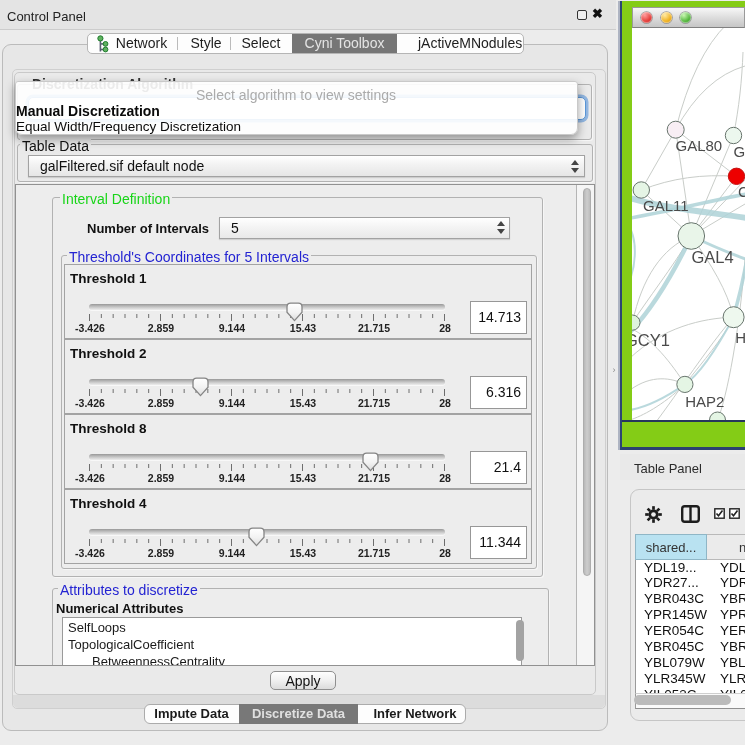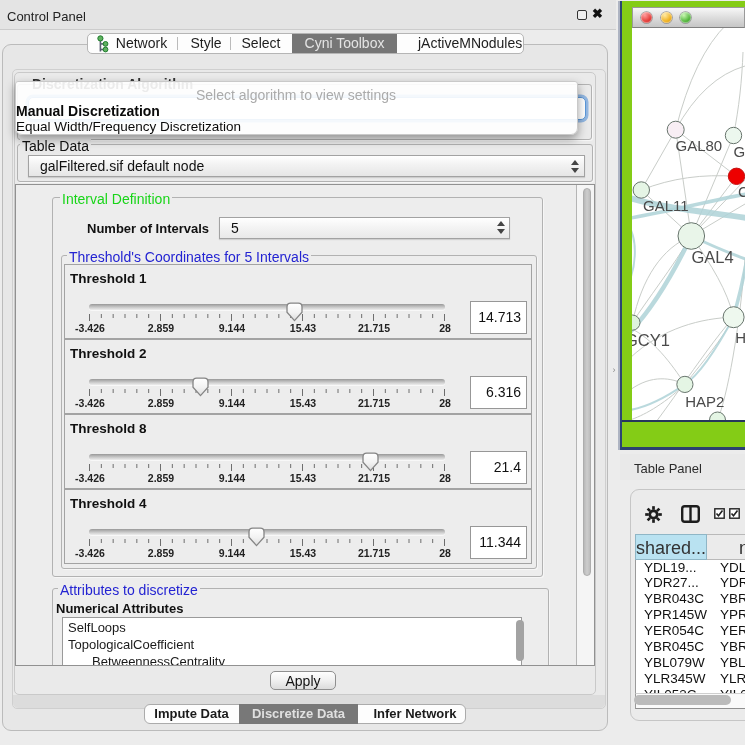--- a/index.html
+++ b/index.html
@@ -58,21 +58,21 @@
   background:linear-gradient(#989898,#c6c6c6 50%,#ededed); box-shadow:0 1px 0 #f8f8f8; }
 .thumb { position:absolute; top:36.5px; width:17px; height:20px; }
 .tfield { position:absolute; left:405px; top:36px; width:57px; height:33px;
   background:#ffffff; border:1px solid #979797; font-size:14px; color:#111;
   text-align:right; line-height:31px; padding-right:5px; }
 .ticks { position:absolute; left:24px; top:49px; width:357px; height:7px; }
 .slabels { position:absolute; top:57px; left:0; width:468px; height:12px;
   font-size:10.5px; font-weight:bold; color:#222; }
 .slabels span { position:absolute; transform:translateX(-50%); }
 .tl { width:11px; height:11px; border-radius:50%; box-shadow:inset 0 -1px 1px rgba(255,255,255,0.4), inset 0 1px 2px rgba(255,255,255,0.55), 0 0 0 0.8px rgba(90,90,90,0.55); }
-.hdrcell { position:absolute; top:0; height:26px; font-size:18px; color:#333;
+.hdrcell { position:absolute; top:0; height:26px; font-size:13px; color:#333;
   text-align:center; line-height:26px; border-right:1px solid #9db8c2; }
 .trow { position:absolute; width:130px; height:15.9px; font-size:13.5px; line-height:15.9px; color:#111; }
 </style>
 </head>
 <body>
 <div id="stage">
   <div class="abs" id="cp">
     <div class="abs" id="cptitle">
         <span class="t">Control Panel</span>
       </div>

